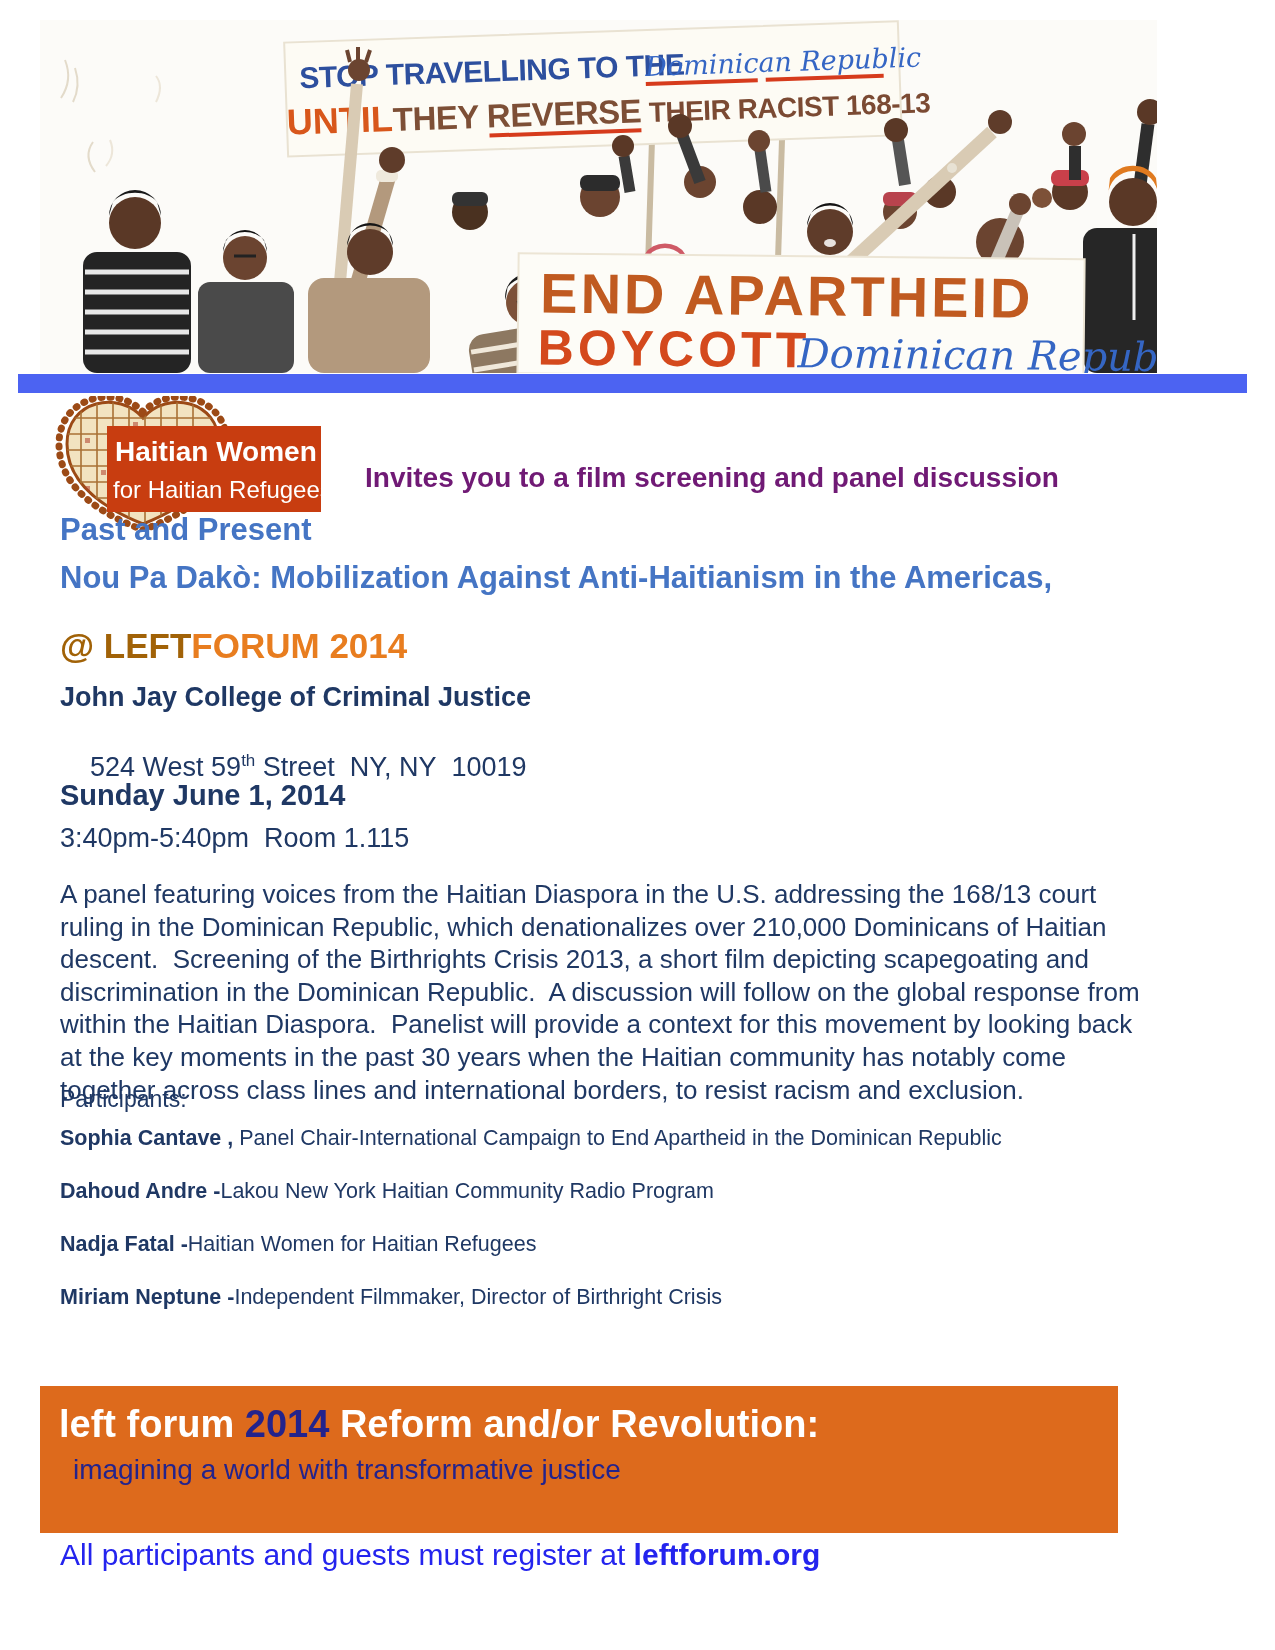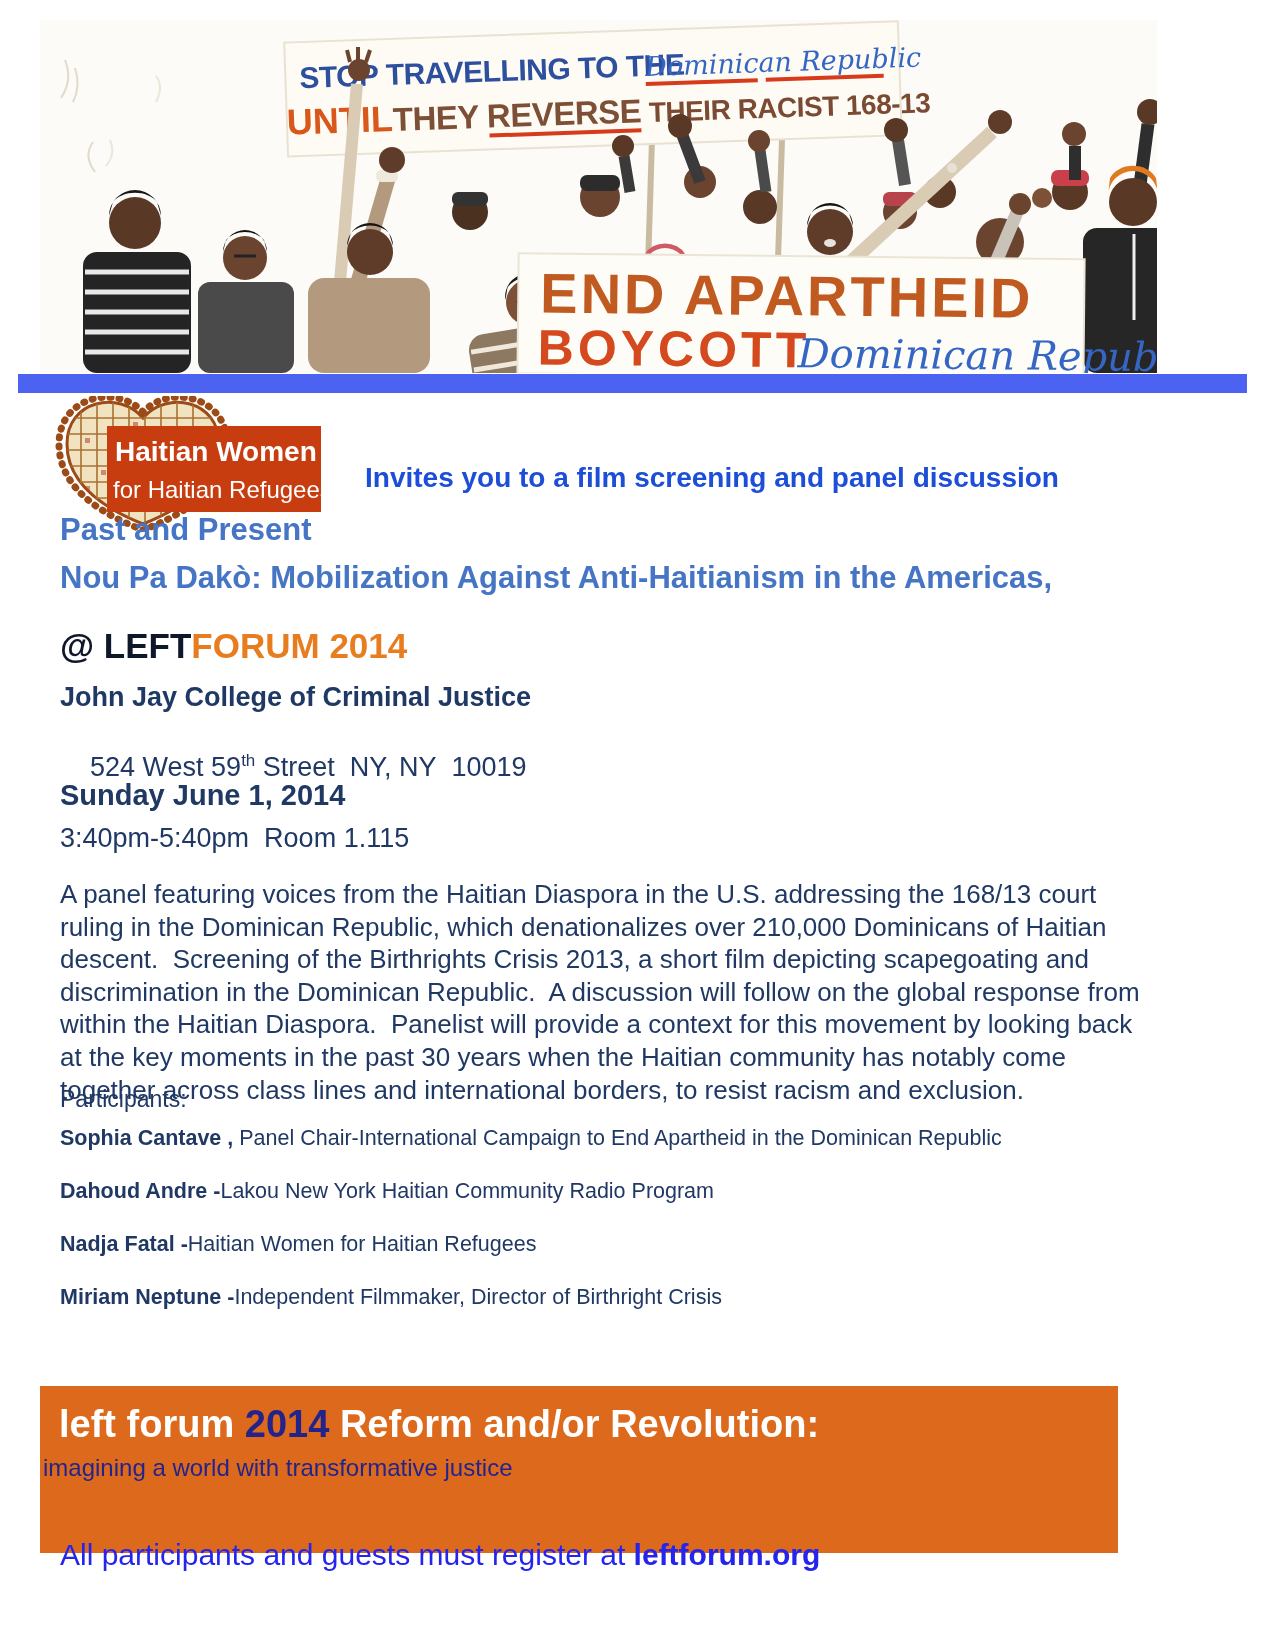--- a/index.html
+++ b/index.html
@@ -5,39 +5,39 @@
   html,body{margin:0;padding:0;background:#ffffff;}
   .page{position:relative;width:1275px;height:1650px;background:#ffffff;overflow:hidden;
         font-family:"Liberation Sans",sans-serif;color:#1F3864;}
   .abs{position:absolute;}
   
   .photo{left:40px;top:20px;width:1117px;height:353px;}
   
   .blue-bar{left:18px;top:374px;width:1229px;height:19px;background:#4C63F2;}
   
   .logo{left:55px;top:396px;width:300px;height:135px;}
-  .invite{left:365px;top:462px;font-size:28px;font-weight:bold;color:#1d4ed8;}
+  .invite{left:365px;top:462px;font-size:28px;font-weight:bold;color:#701a75;}
   .title{left:60px;top:506px;font-size:31px;font-weight:bold;color:#4575C4;line-height:48px;width:1100px;}
   .atforum{left:60px;top:626px;font-size:35px;font-weight:bold;}
-  .atforum .navy{color:#0f172a;} .atforum .orange{color:#E87D1F;}
+  .atforum .navy{color:#a16207;} .atforum .orange{color:#E87D1F;}
   .college{left:60px;top:682px;font-size:27px;font-weight:bold;}
   .address{left:60px;top:720px;font-size:27px;white-space:pre-wrap;}
   .address sup{font-size:17px;}
   .date{left:60px;top:779px;font-size:29px;font-weight:bold;}
   .timeroom{left:60px;top:823px;font-size:27px;white-space:pre-wrap;}
   .desc{left:60px;top:878px;width:1096px;font-size:26px;line-height:32.6px;white-space:pre-wrap;}
   .part-head{left:60px;top:1086px;font-size:23px;font-weight:normal;}
   .prow{left:60px;font-size:21.5px;width:1100px;}
   .prow b{font-weight:bold;}
   .p0{top:1126px;} .p1{top:1179px;} .p2{top:1232px;} .p3{top:1285px;}
-  .foot-banner{left:40px;top:1386px;width:1078px;height:167px;background:#DD6A1C;
+  .foot-banner{left:40px;top:1386px;width:1078px;height:147px;background:#DD6A1C;
                padding:0;box-sizing:border-box;}
   .fb-line1{position:absolute;left:19px;top:17px;font-size:38px;font-weight:bold;color:#ffffff;}
   .fb-line1 .yr{color:#23238C;}
-  .fb-line2{position:absolute;left:3px;top:68px;font-size:24px;color:#23238C;}
+  .fb-line2{position:absolute;left:33px;top:68px;font-size:28px;color:#23238C;}
   .register{left:60px;top:1538px;font-size:30px;color:#2424EE;}
   .register b{font-weight:bold;}
   a{color:inherit;text-decoration:none;}
 </style>
 </head>
 <body>
 
 <div class="page">
 
   <div class="abs photo">

